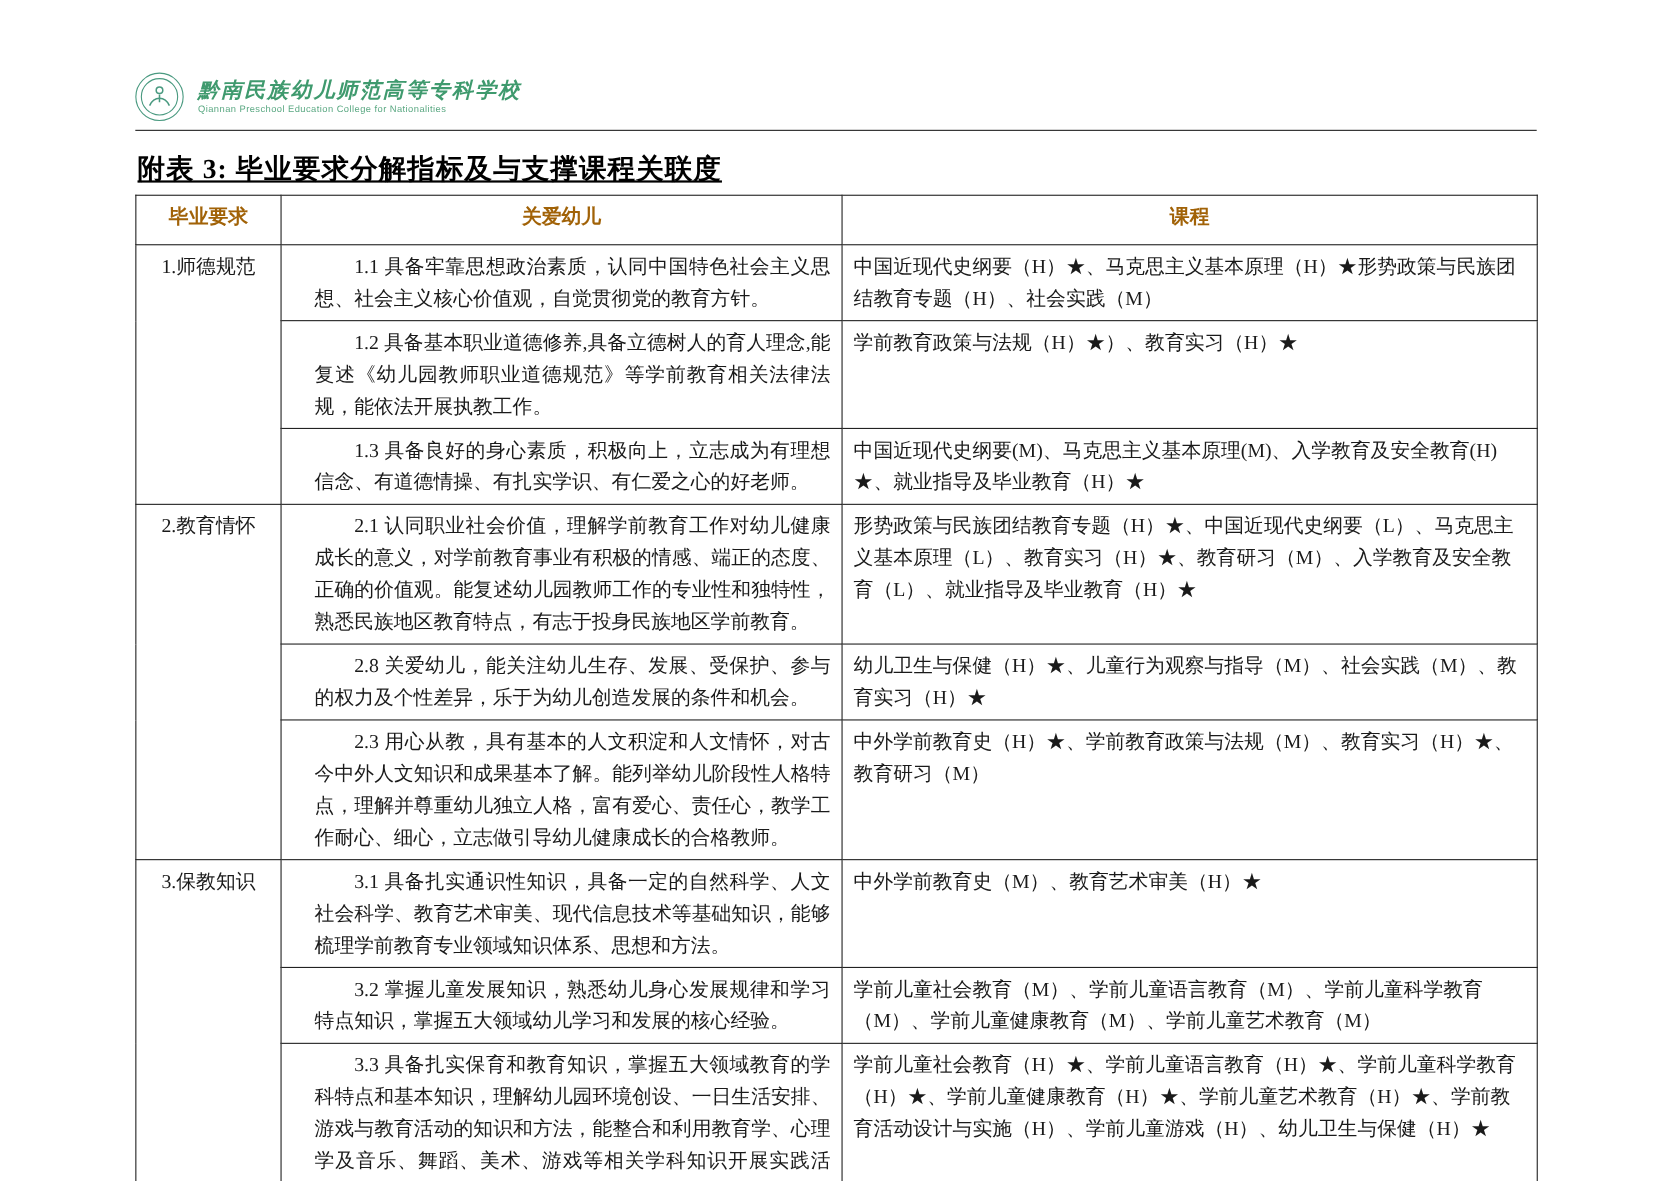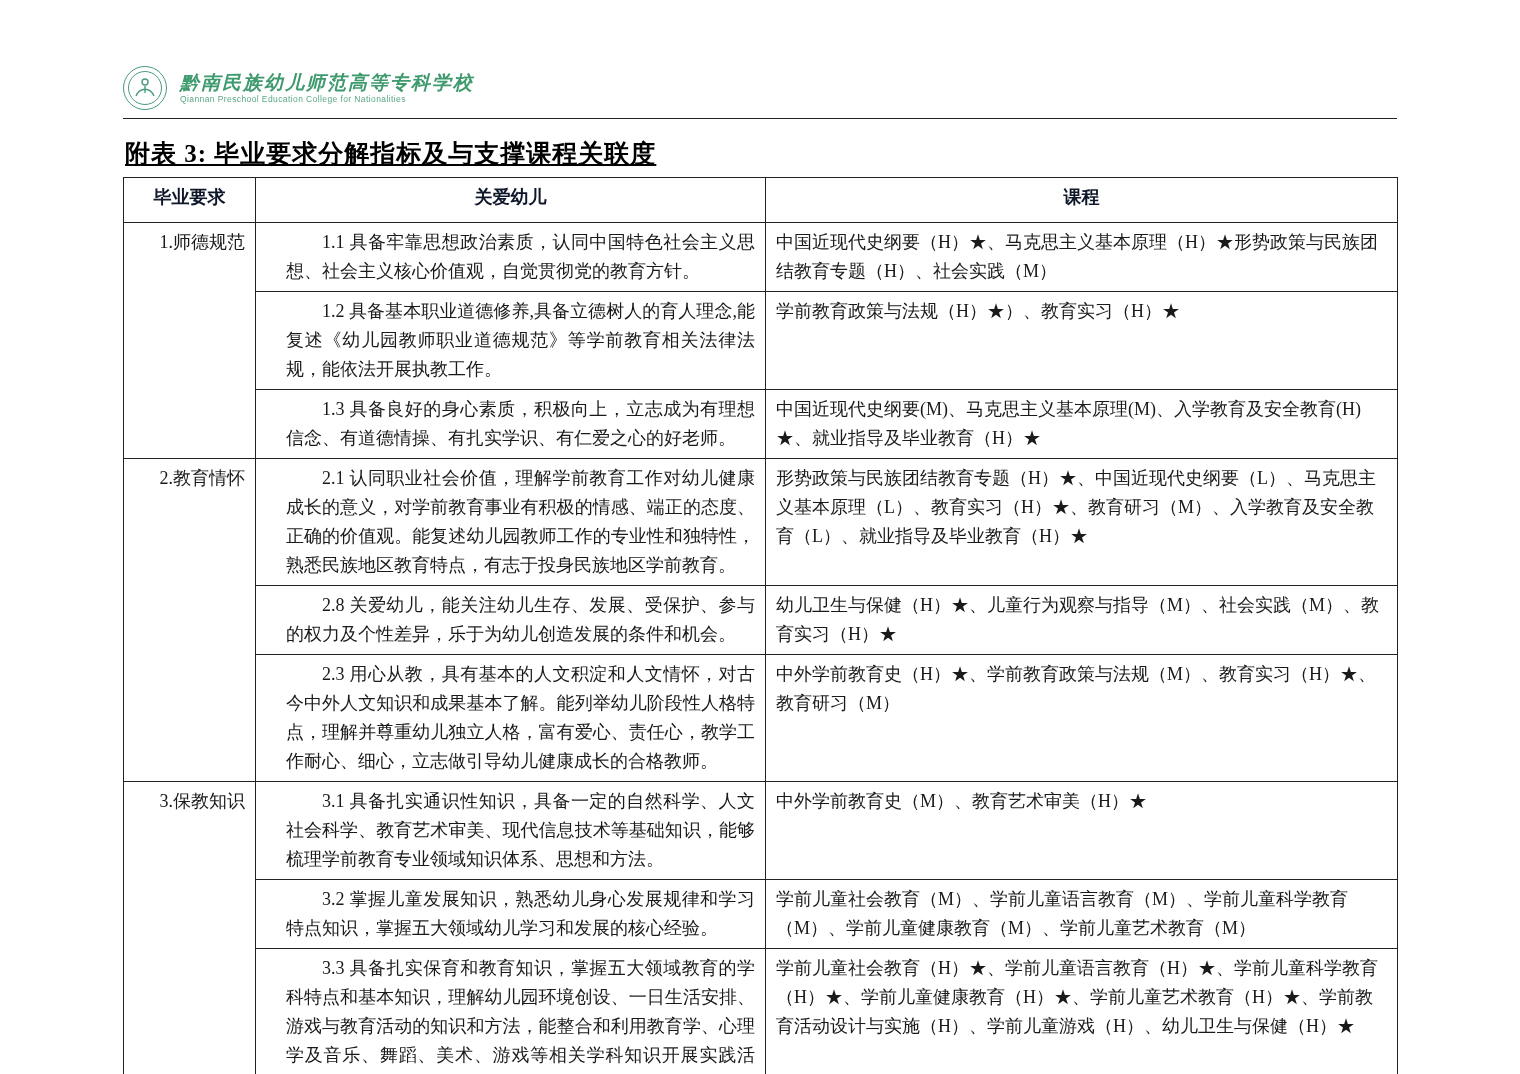--- a/index.html
+++ b/index.html
@@ -63,24 +63,24 @@
     line-height:29px;
     vertical-align:top;
     word-break:break-all;
   }
   col.c1 { width:132px; }
   col.c2 { width:510px; }
   col.c3 { width:632px; }
   th.hdr {
     font-size:20px; font-weight:bold; text-align:center;
     vertical-align:middle; height:45px; padding:4px;
-    color:#0f172a;
+    color:#a16207;
   }
   td.req-cell {
-    vertical-align:middle; text-align:right;
+    vertical-align:middle; text-align:center;
     font-size:19px; padding-left:8px;
   }
   td.ind-cell { text-align:justify; }
   td.ind-cell .ind-text { text-indent:2em; display:block;margin-left:20px; }
   td.course-cell { text-align:left; }
   tr.h68  { height:68px; }
   tr.h80  { height:80px; }
   tr.h55  { height:55px; }
   tr.h110 { height:110px; }
   tr.h85  { height:85px; }

